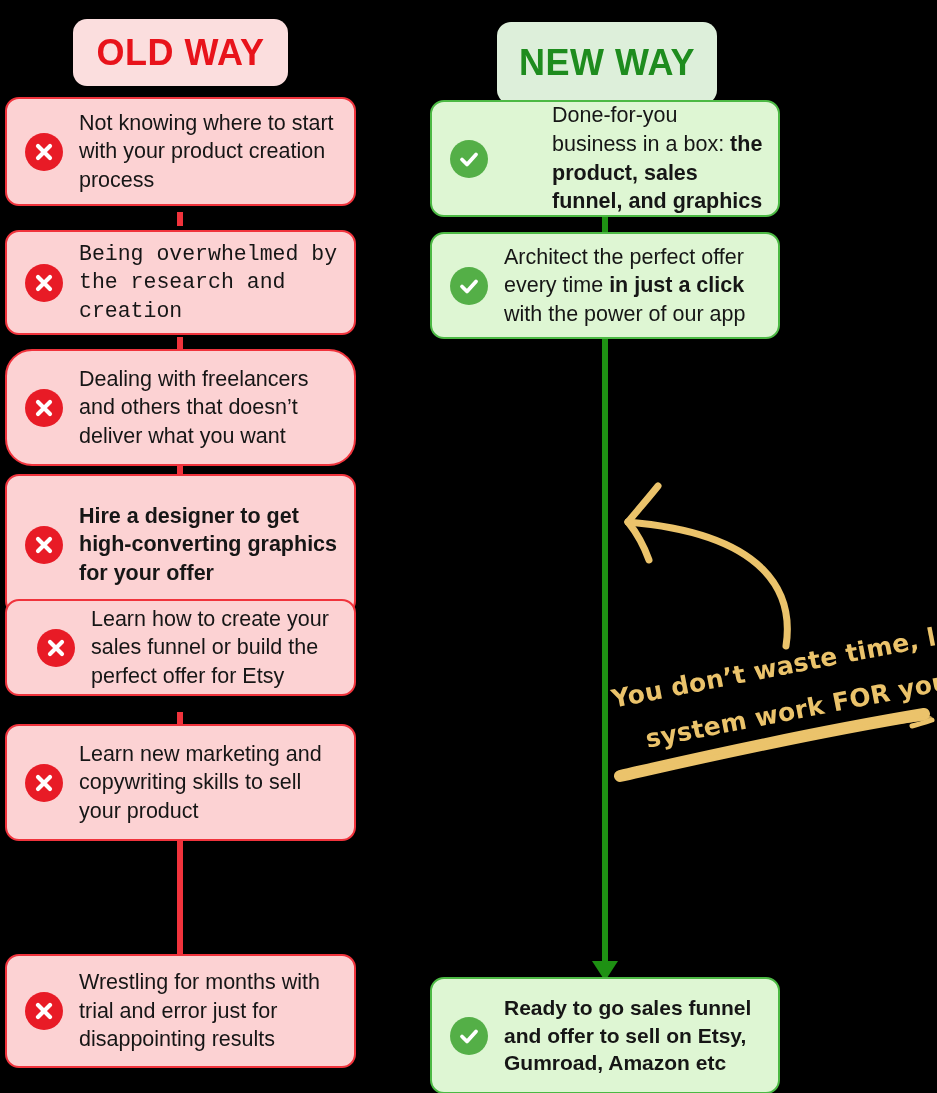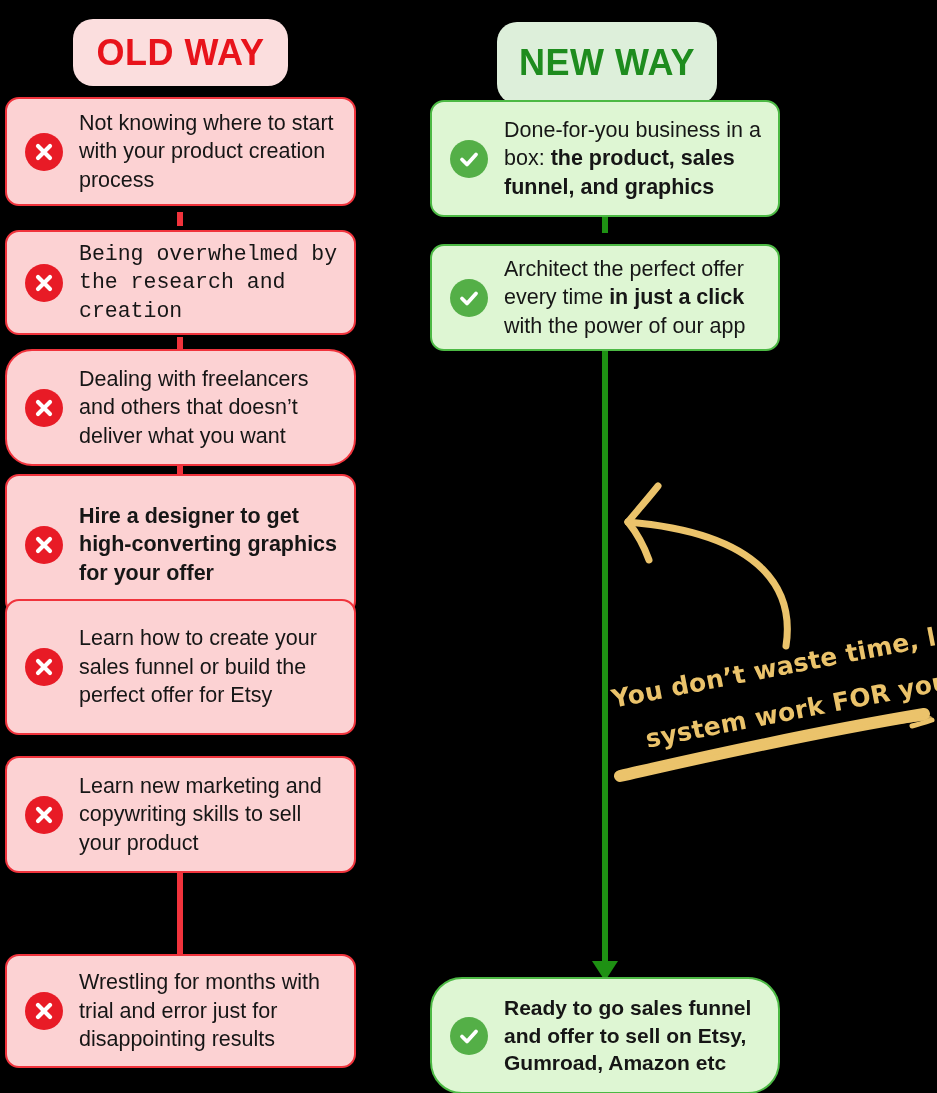--- a/index.html
+++ b/index.html
@@ -16,21 +16,21 @@
     height: 1093px;
     background: #000000;
   }
 
   
   .pill {
     position: absolute;
     display: flex;
     align-items: center;
     justify-content: center;
-    border-radius: 20px;
+    border-radius: 14px;
     font-weight: bold;
     letter-spacing: 0.5px;
     white-space: nowrap;
   }
   #pill-old {
     left: 73px; top: 19px; width: 215px; height: 67px;
     background: #FBDEDE;
     color: #E8131B;
     font-size: 36px;
   }
@@ -193,66 +193,66 @@
 
   <div class="card red" style="top:474px; height:141px;font-weight:bold;">
     <span class="badge x">
       <svg width="22" height="22" viewBox="0 0 22 22">
         <path d="M5 5 L17 17 M17 5 L5 17" stroke="#FFFFFF" stroke-width="4.2" stroke-linecap="round"></path>
       </svg>
     </span>
     <span class="card-text">Hire a designer to get high-converting graphics for your offer</span>
   </div>
 
-  <div class="card red" style="top:599px; height:136px;">
+  <div class="card red" style="top:599px; height:97px;padding-left:12px;">
     <span class="badge x">
       <svg width="22" height="22" viewBox="0 0 22 22">
         <path d="M5 5 L17 17 M17 5 L5 17" stroke="#FFFFFF" stroke-width="4.2" stroke-linecap="round"></path>
       </svg>
     </span>
     <span class="card-text">Learn how to create your sales funnel or build the perfect offer for Etsy</span>
   </div>
 
-  <div class="card red" style="top:724px; height:117px;margin-top:32px;">
+  <div class="card red" style="top:724px; height:117px;">
     <span class="badge x">
       <svg width="22" height="22" viewBox="0 0 22 22">
         <path d="M5 5 L17 17 M17 5 L5 17" stroke="#FFFFFF" stroke-width="4.2" stroke-linecap="round"></path>
       </svg>
     </span>
     <span class="card-text">Learn new marketing and copywriting skills to sell your product</span>
   </div>
 
   <div class="card red" style="top:954px; height:114px;">
     <span class="badge x">
       <svg width="22" height="22" viewBox="0 0 22 22">
         <path d="M5 5 L17 17 M17 5 L5 17" stroke="#FFFFFF" stroke-width="4.2" stroke-linecap="round"></path>
       </svg>
     </span>
     <span class="card-text">Wrestling for months with trial and error just for disappointing results</span>
   </div>
 
-  <div class="card green" style="top:100px; height:117px;">
+  <div class="card green" style="top:100px; height:117px;gap:48px;">
     <span class="badge check">
       <svg width="24" height="24" viewBox="0 0 24 24">
         <path d="M5 12.5 L10 17.5 L19 7.5" stroke="#FFFFFF" stroke-width="3.8" fill="none" stroke-linecap="round" stroke-linejoin="round"></path>
       </svg>
     </span>
     <span class="card-text"><span>Done-for-you business in a box: </span><b>the product, sales funnel, and graphics</b></span>
   </div>
 
-  <div class="card green" style="top:232px; height:107px;margin-top:12px;">
+  <div class="card green" style="top:232px; height:107px;">
     <span class="badge check">
       <svg width="24" height="24" viewBox="0 0 24 24">
         <path d="M5 12.5 L10 17.5 L19 7.5" stroke="#FFFFFF" stroke-width="3.8" fill="none" stroke-linecap="round" stroke-linejoin="round"></path>
       </svg>
     </span>
     <span class="card-text"><span>Architect the perfect offer every time </span><b>in just a click</b><span> with the power of our app</span></span>
   </div>
 
-  <div class="card green" style="top:977px; height:117px;border-radius:32px;">
+  <div class="card green" style="top:977px; height:117px;">
     <span class="badge check">
       <svg width="24" height="24" viewBox="0 0 24 24">
         <path d="M5 12.5 L10 17.5 L19 7.5" stroke="#FFFFFF" stroke-width="3.8" fill="none" stroke-linecap="round" stroke-linejoin="round"></path>
       </svg>
     </span>
     <span class="card-text allbold"><b>Ready to go sales funnel and offer to sell on Etsy, Gumroad, Amazon etc</b></span>
   </div>
 
   <svg id="curved-arrow" viewBox="0 0 200 200">
     <path d="M178 172 C 186 120, 160 60, 20 48" stroke="#EBC36B" stroke-width="7" fill="none" stroke-linecap="round"></path>

